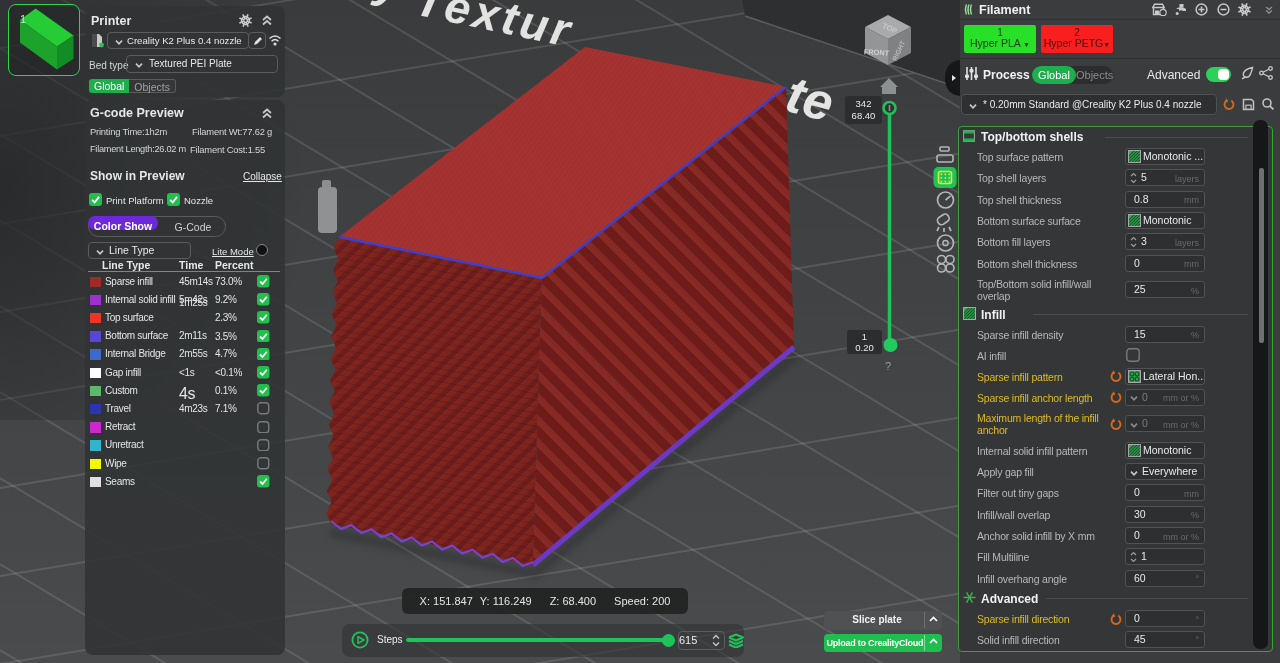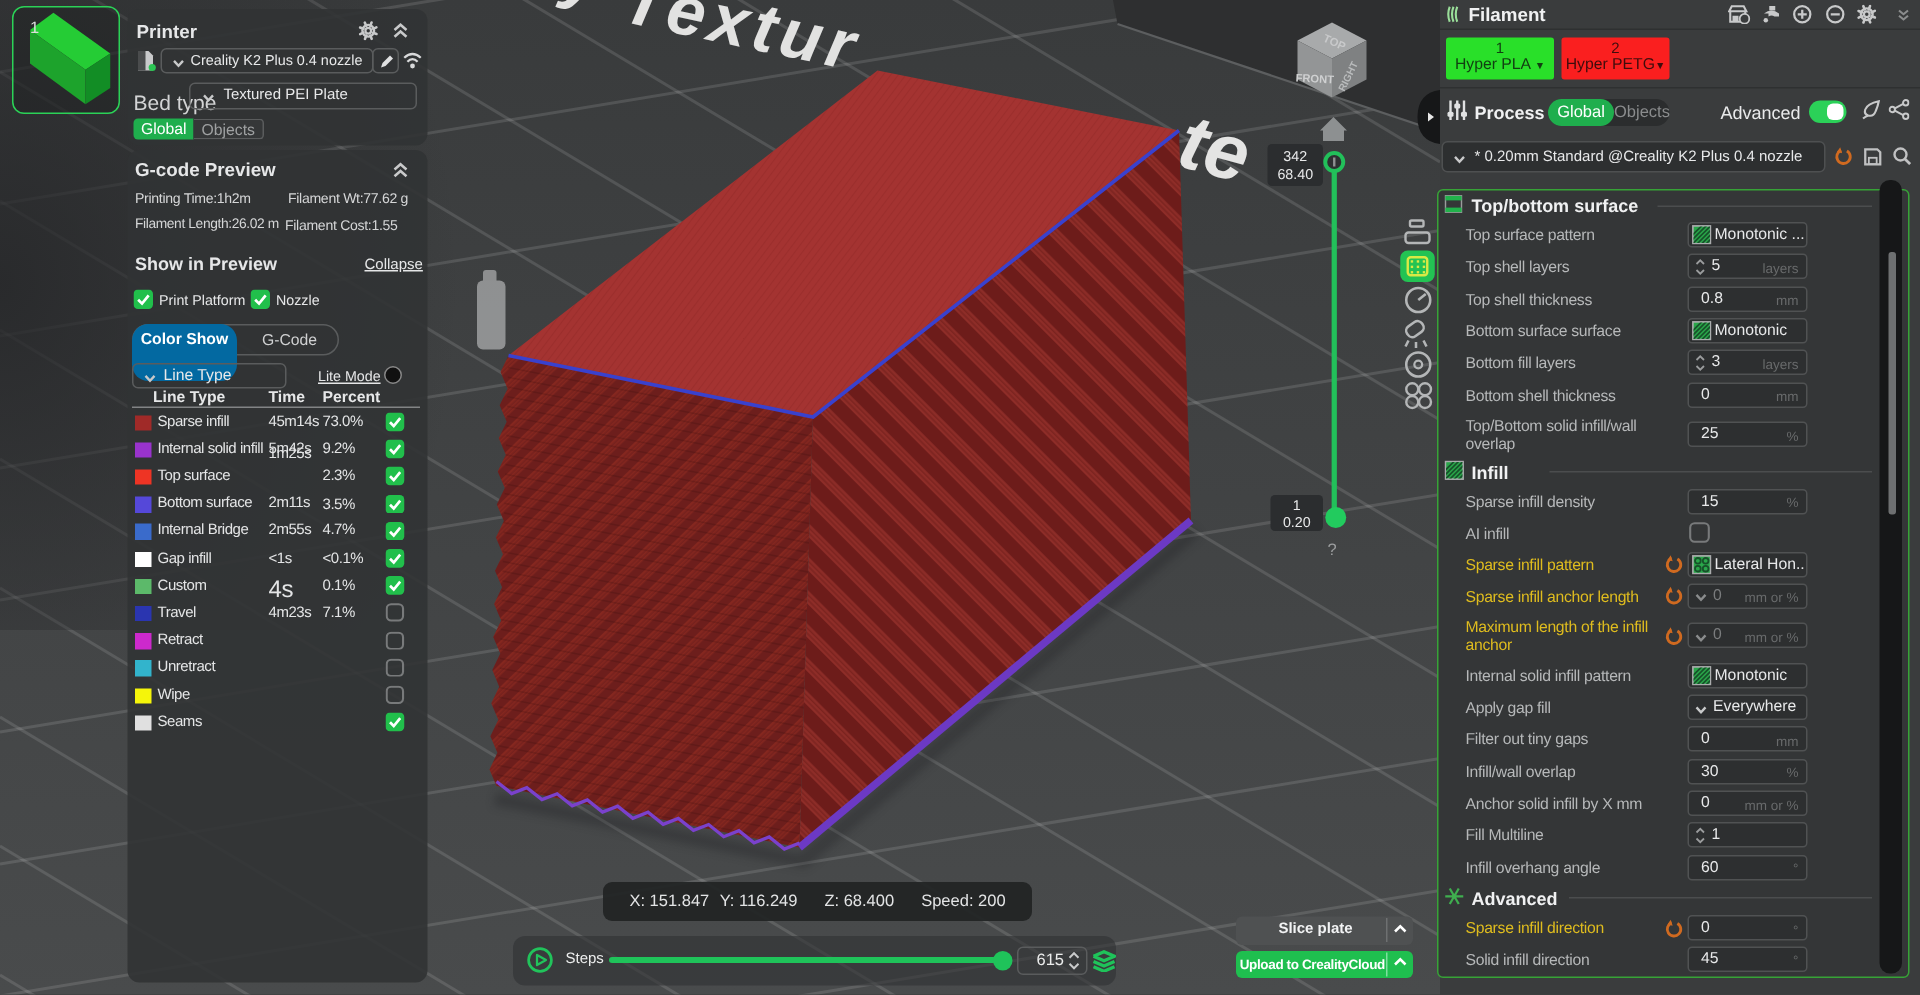--- a/index.html
+++ b/index.html
@@ -206,21 +206,21 @@
     <div class="abs" style="left:342px;top:624px;width:402px;height:33px;background:rgba(48,50,51,0.62);border-radius:8px"></div>
     <div class="abs" style="left:351px;top:631px">
       <svg width="18" height="18" viewBox="0 0 18 18" style="">
         <circle cx="9" cy="9" r="7.6" fill="none" stroke="#21c35b" stroke-width="1.8"></circle>
         <polygon points="7,5.6 13,9 7,12.4" fill="none" stroke="#21c35b" stroke-width="1.5" stroke-linejoin="round"></polygon>
       </svg>
     </div>
     <div class="abs" style="left:377px;top:634px;font-size:10px;color:#eceded">Steps</div>
     <div class="abs" style="left:406px;top:638px;width:263px;height:4px;border-radius:2px;background:#1fc35a"></div>
     <div class="abs" style="left:661.5px;top:633.5px;width:13px;height:13px;border-radius:50%;background:#1fc35a"></div>
-    <div class="abs" style="left:678px;top:630.5px;width:47px;height:19px;border:1px solid #5a5c5d;border-radius:4px;font-size:11px;color:#eceded;line-height:17px"><span style="margin-left:12px">615</span><span style="position:absolute;right:4px;top:2px">
+    <div class="abs" style="left:678px;top:630.5px;width:47px;height:19px;border:1px solid #5a5c5d;border-radius:4px;font-size:11px;color:#eceded;line-height:17px"><span style="margin-left:0">615</span><span style="position:absolute;right:4px;top:2px">
         <svg width="8" height="13" viewBox="0 0 8 13" style="">
           <g fill="none" stroke="#c9cacb" stroke-width="1.3">
             <polyline points="1,4.5 4,1.5 7,4.5"></polyline>
             <polyline points="1,8.5 4,11.5 7,8.5"></polyline>
           </g>
         </svg>
       </span></div>
     <div class="abs" style="left:728px;top:632.5px">
       <svg width="16" height="15" viewBox="0 0 16 15" style="">
         <g fill="none" stroke="#1fc35a" stroke-width="2.2" stroke-linejoin="round">
@@ -296,21 +296,21 @@
     </div>
     <div class="abs" style="left:183px;top:27px">
       <svg width="14" height="14" viewBox="0 0 14 14" style="">
         <g fill="none" stroke="#d8d9da" stroke-width="1.5">
           <path d="M 1.5 5.5 Q 7.0 0.5 12.5 5.5"></path>
           <path d="M 3.6 8.2 Q 7.0 4.6 10.4 8.2"></path>
         </g>
         <circle cx="7.0" cy="11" r="1.6" fill="#d8d9da"></circle>
       </svg>
     </div>
-    <div class="abs" style="left:4px;top:53.5px;font-size:14px;color:#d3d4d5">Bed type</div>
+    <div class="abs" style="left:4px;top:53.5px;font-size:10px;color:#d3d4d5">Bed type</div>
     <div class="dd" style="left:41px;top:49px;width:152px;height:17.5px;font-size:10px;line-height:16px"><span style="position:absolute;left:8px;top:5px">
         <svg width="8" height="8" viewBox="0 0 8 8" style="">
           <polyline points="1,2.6 4.0,5.8 7,2.6" fill="none" stroke="#c8c9ca" stroke-width="1.6"></polyline>
         </svg>
       </span><span style="margin-left:22px">Textured PEI Plate</span></div>
     <div class="abs" style="left:4px;top:73px;height:14px;display:flex;font-size:10.5px;line-height:14px">
       <span style="background:#1fae4d;color:#fff;border-radius:3px 0 0 3px;padding:0 5px">Global</span>
       <span style="background:#353738;color:#9fa1a2;border:1px solid #5a5c5d;border-left:none;border-radius:0 3px 3px 0;padding:0 5px">Objects</span>
     </div>
   </div>
@@ -338,21 +338,21 @@
     </div>
     <div class="abs" style="left:21px;top:95px;font-size:9.5px">Print Platform</div>
     <div class="abs" style="left:82px;top:93px">
       <svg width="13" height="13" viewBox="0 0 13 13" style="">
         <rect width="13" height="13" rx="3" fill="#21bf4b"></rect>
         <polyline points="3.1,6.8 5.7,9.4 10.1,3.9" fill="none" stroke="#fff" stroke-width="1.8"></polyline>
       </svg>
     </div>
     <div class="abs" style="left:99px;top:95px;font-size:9.5px">Nozzle</div>
     <div class="abs" style="left:3px;top:116px;width:138px;height:21px;border:1px solid #5a5c5d;border-radius:11px;font-size:10.5px;line-height:20px;text-align:center">
-      <span style="position:absolute;left:-1px;top:-1px;width:70px;height:38px;background:#0369a1;border-radius:11px;color:#fff;font-weight:bold;line-height:21px">Color Show</span>
+      <span style="position:absolute;left:-1px;top:-1px;width:70px;height:14px;background:#6d28d9;border-radius:11px;color:#fff;font-weight:bold;line-height:21px">Color Show</span>
       <span style="position:absolute;left:72px;width:64px;color:#d0d1d2">G-Code</span>
     </div>
     <div class="dd" style="left:3px;top:142px;width:103px;height:17px;font-size:10.5px;line-height:15.5px"><span style="position:absolute;left:7px;top:5px">
         <svg width="8" height="8" viewBox="0 0 8 8" style="">
           <polyline points="1,2.6 4.0,5.8 7,2.6" fill="none" stroke="#c8c9ca" stroke-width="1.6"></polyline>
         </svg>
       </span><span style="margin-left:20px">Line Type</span></div>
     <div class="abs" style="left:127px;top:146px;font-size:9.5px;text-decoration:underline">Lite Mode</div>
     <div class="abs" style="left:171px;top:144px;width:12px;height:12px;border-radius:50%;background:#111;border:1px solid #888"></div>
     <div class="abs bold" style="left:17px;top:159px;font-size:10.5px">Line Type</div>
@@ -605,21 +605,21 @@
     </div>
   </div>
 <div class="abs" style="left:958px;top:126px;width:315px;height:526px;background:#343637;border:1.5px solid #37a337;border-radius:4px;overflow:hidden">
     <div class="abs" style="left:4px;top:2.6px">
       <svg width="12" height="12" viewBox="0 0 12 12" style="">
         <rect x="0.6" y="0.6" width="10.8" height="10.8" fill="none" stroke="#9a9c9d" stroke-width="1.1"></rect>
         <rect x="0.6" y="0.6" width="10.8" height="3" fill="#21b24b"></rect>
         <rect x="0.6" y="8.4" width="10.8" height="3" fill="#21b24b"></rect>
       </svg>
     </div>
-    <div class="sect" style="left:22px;top:3.1px">Top/bottom surface</div>
+    <div class="sect" style="left:22px;top:3.1px">Top/bottom shells</div>
     <div class="sline" style="left:146px;top:9.6px;width:143px"></div>
     <div class="plabel" style="top:24.0px">Top surface pattern</div>
     <div class="vbox" style="top:21.0px">
       <span style="position:absolute;left:1.5px;top:1px">
         <svg width="13" height="13" viewBox="0 0 13 13" style="">
           <defs>
             <clipPath id="hc13">
               <rect x="1" y="1" width="11" height="11"></rect>
             </clipPath>
           </defs>

